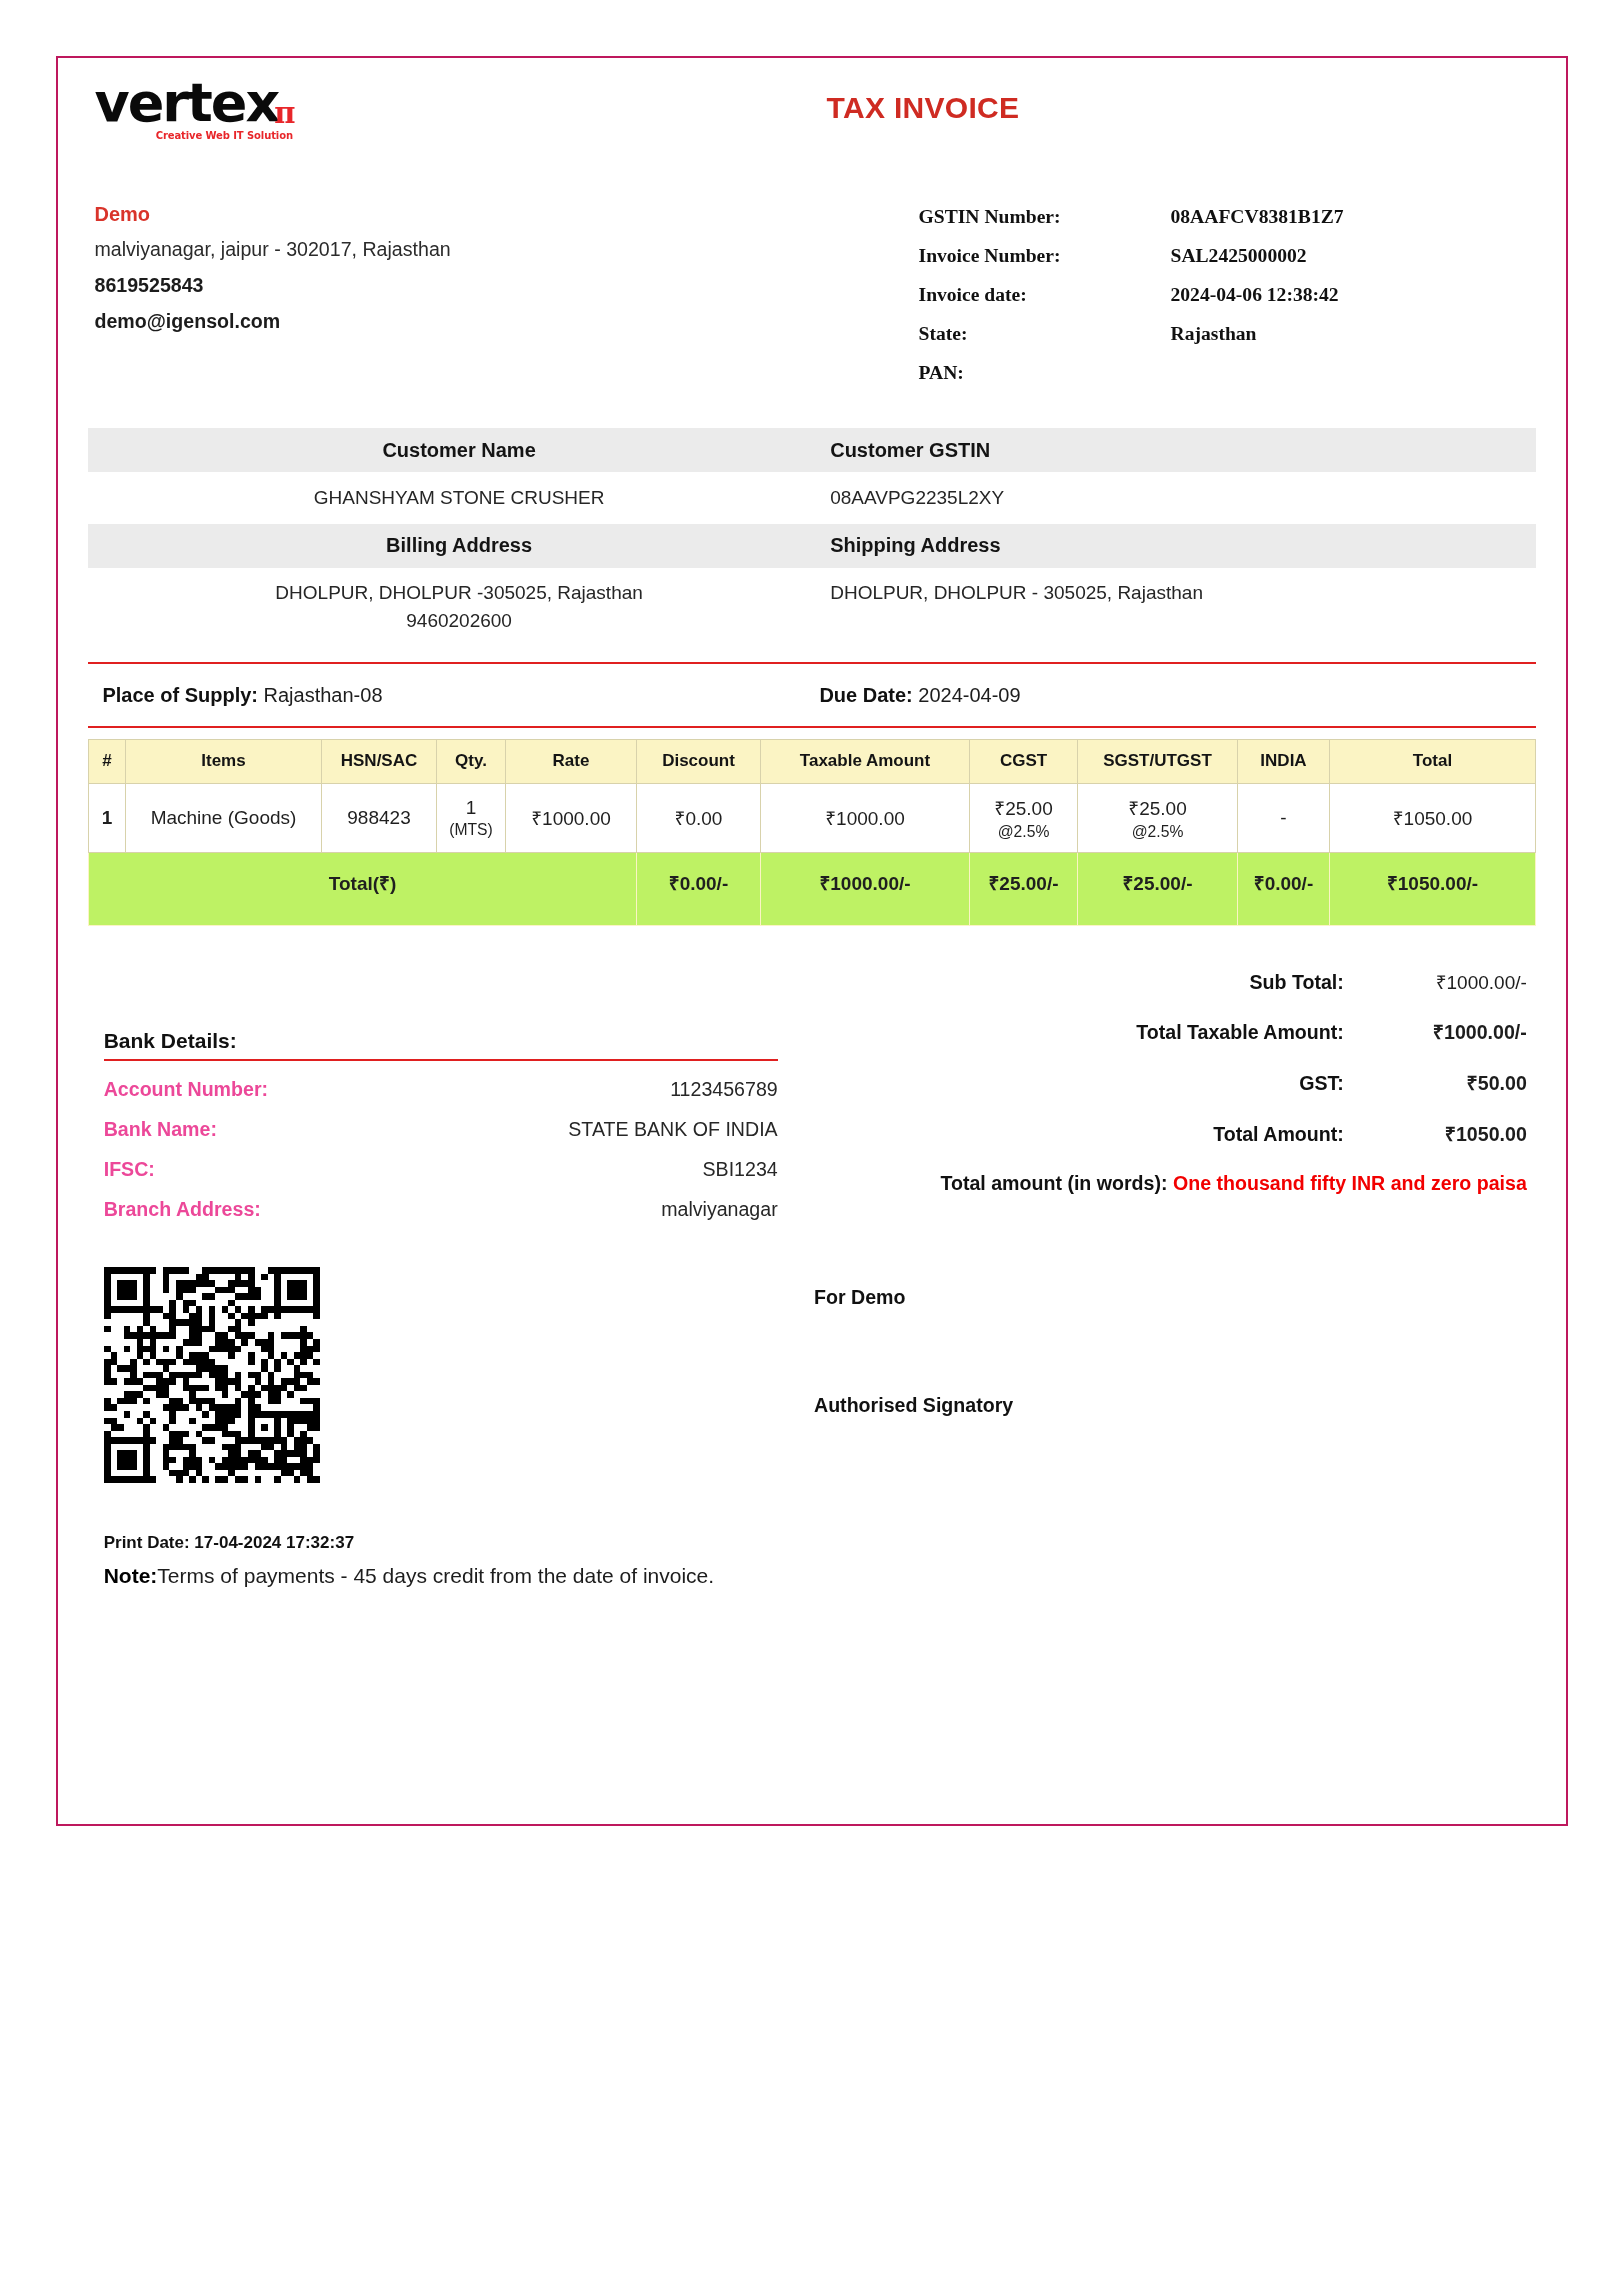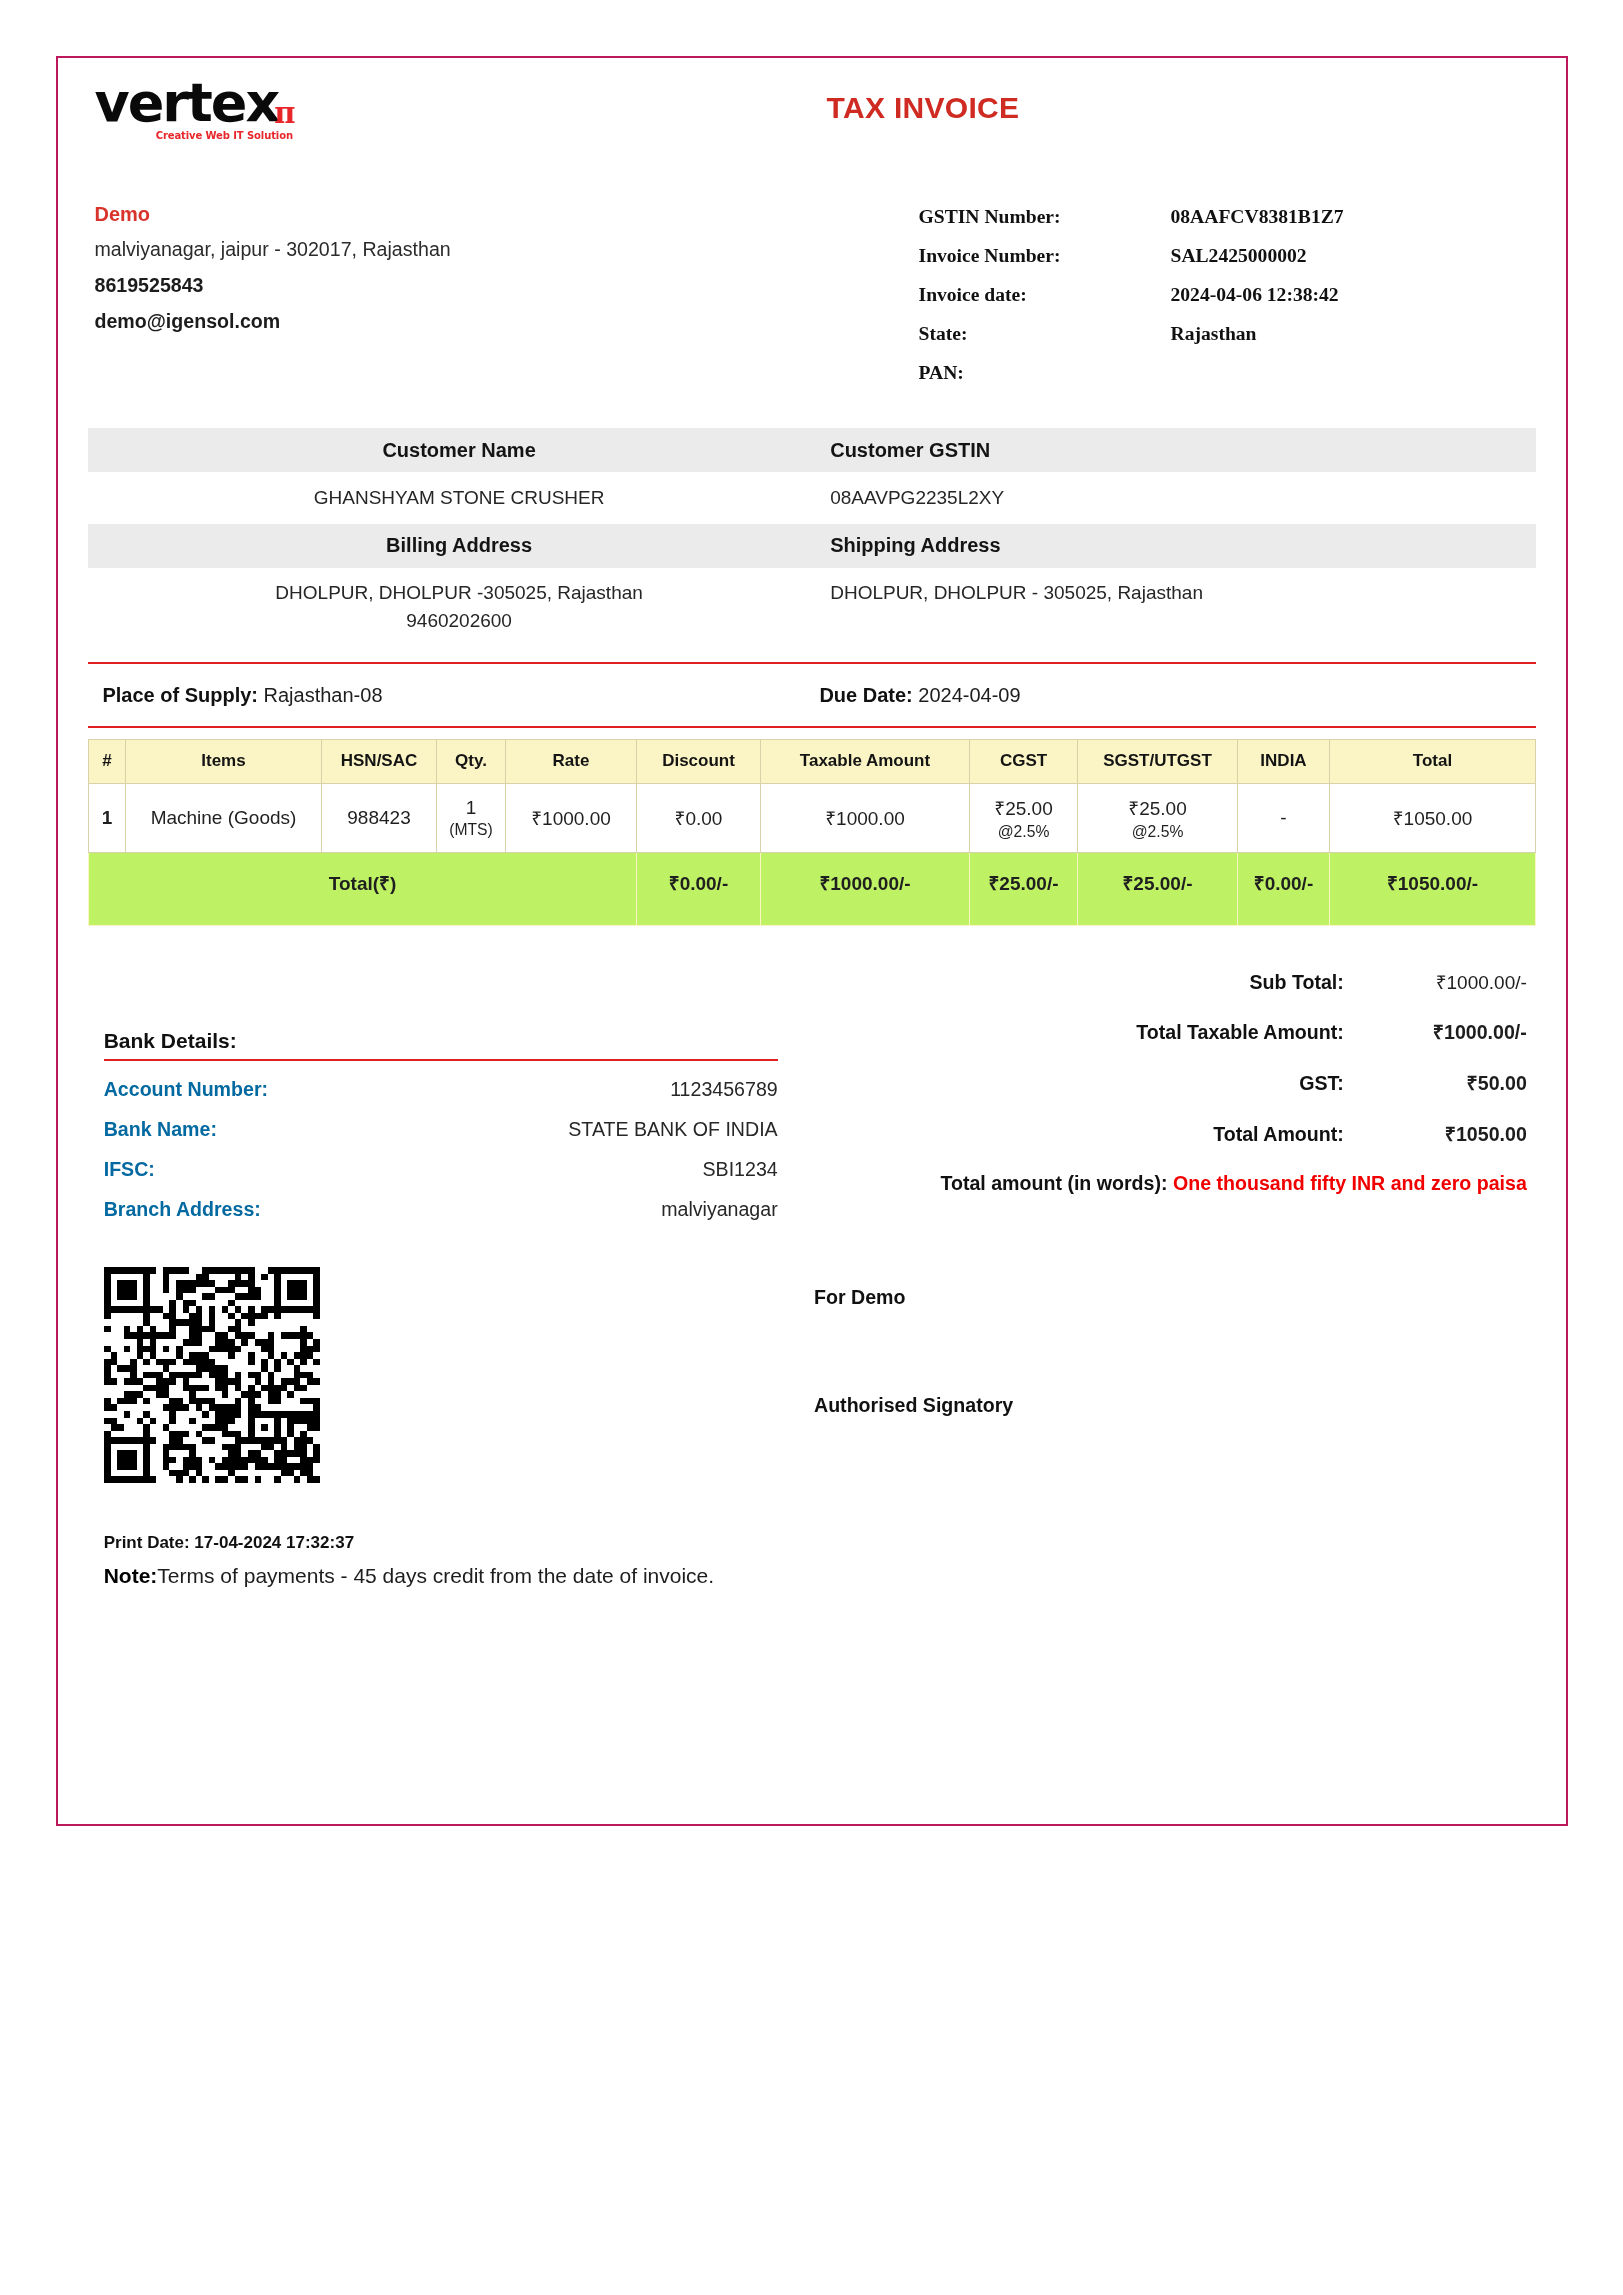--- a/index.html
+++ b/index.html
@@ -174,21 +174,21 @@
     padding-bottom: 6.5px;
     border-bottom: 2px solid #e02020;
     width: 674px;
   }
   .bank-row {
     display: flex;
     justify-content: space-between;
     width: 674px;
     margin-top: 17px;
   }
-  .bank-k { font-size: 19.6px; font-weight: 700; color: #0369a1; }
+  .bank-k { font-size: 19.6px; font-weight: 700; color: #ec4899; }
   .bank-v { font-size: 19.6px; color: #272727; }
 
   .summary { flex: 1; padding-right: 9.2px; }
   .sum-row {
     display: flex;
     justify-content: flex-end;
     align-items: baseline;
     margin-bottom: 23.6px;
   }
   .sum-k {

